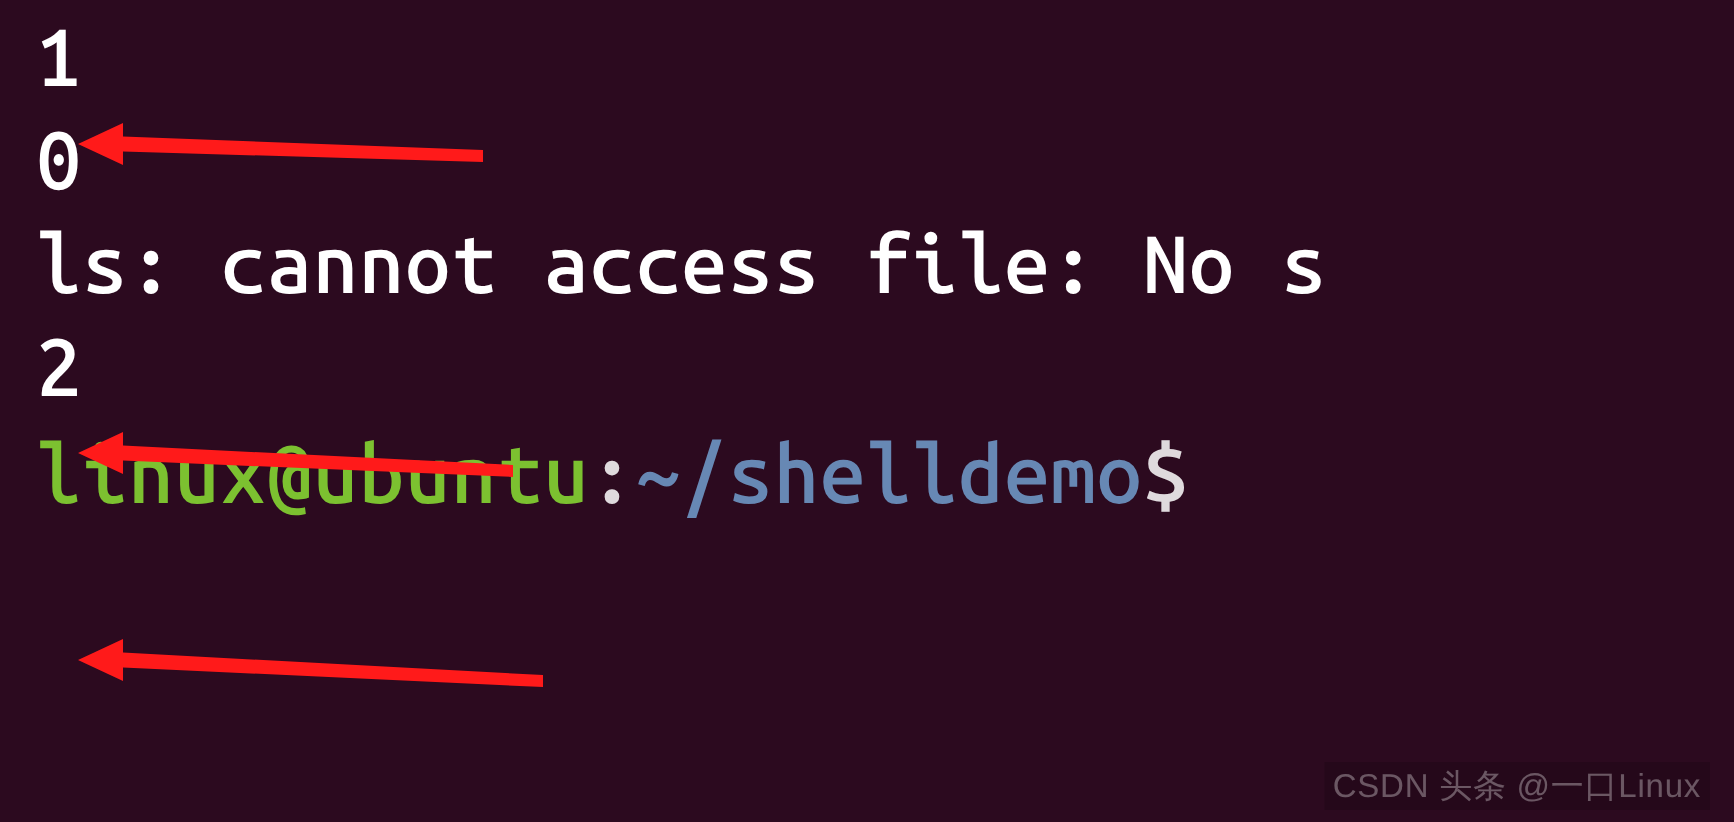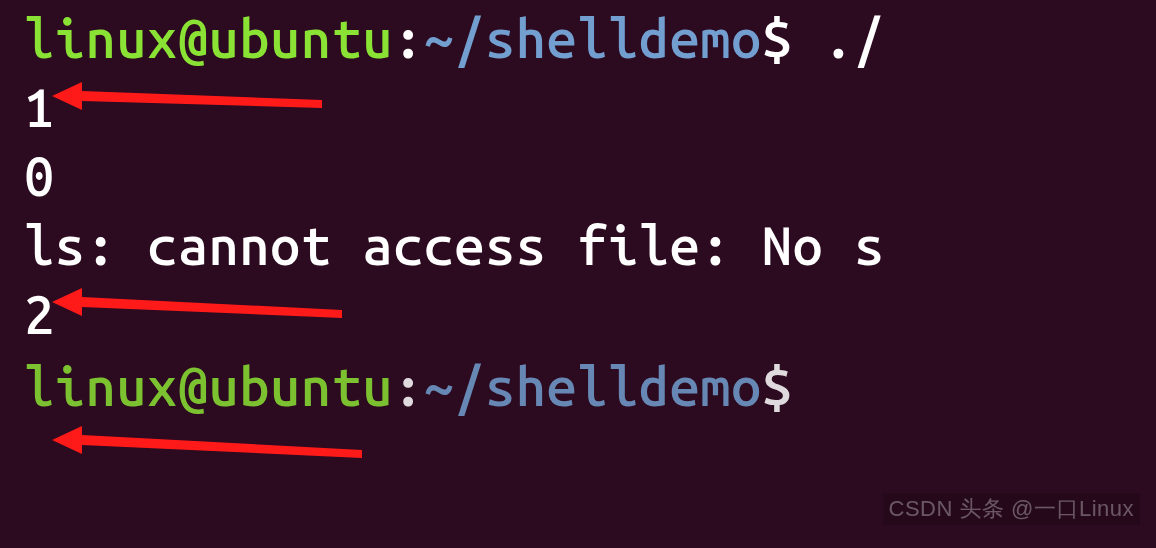--- a/index.html
+++ b/index.html
@@ -33,37 +33,34 @@
     }
     .prompt-path {
       color: #729fcf;
     }
     .arrow {
       position: absolute;
       pointer-events: none;
     }
     .watermark {
       position: absolute;
-      bottom: 23px;
+      bottom: 8px;
       right: 16px;
       font-family: sans-serif;
       font-size: 22px;
       color: rgba(255,255,255,0.32);
       background: rgba(0,0,0,0.15);
       padding: 2px 6px;
       letter-spacing: 0.5px;
     }
   </style>
 </head>
 <body>
 
 <div class="terminal">
-  <div class="line">
-    <span class="prompt-user">linux@ubuntu</span><span>:</span><span class="prompt-path">~/shelldemo</span><span>$ ./</span>
-  </div>
   <div class="line"><span>1</span></div>
   <div class="line"><span>0</span></div>
   <div class="line"><span>ls: cannot access file: No s</span></div>
   <div class="line"><span>2</span></div>
   <div class="line" style="opacity:0.85; margin-top:2px;">
     <span class="prompt-user">linux@ubuntu</span><span>:</span><span class="prompt-path">~/shelldemo</span><span>$</span>
   </div>
 </div>
 
 <svg class="arrow" style="top:78px; left:52px;" width="280" height="40" viewBox="0 0 280 40">

